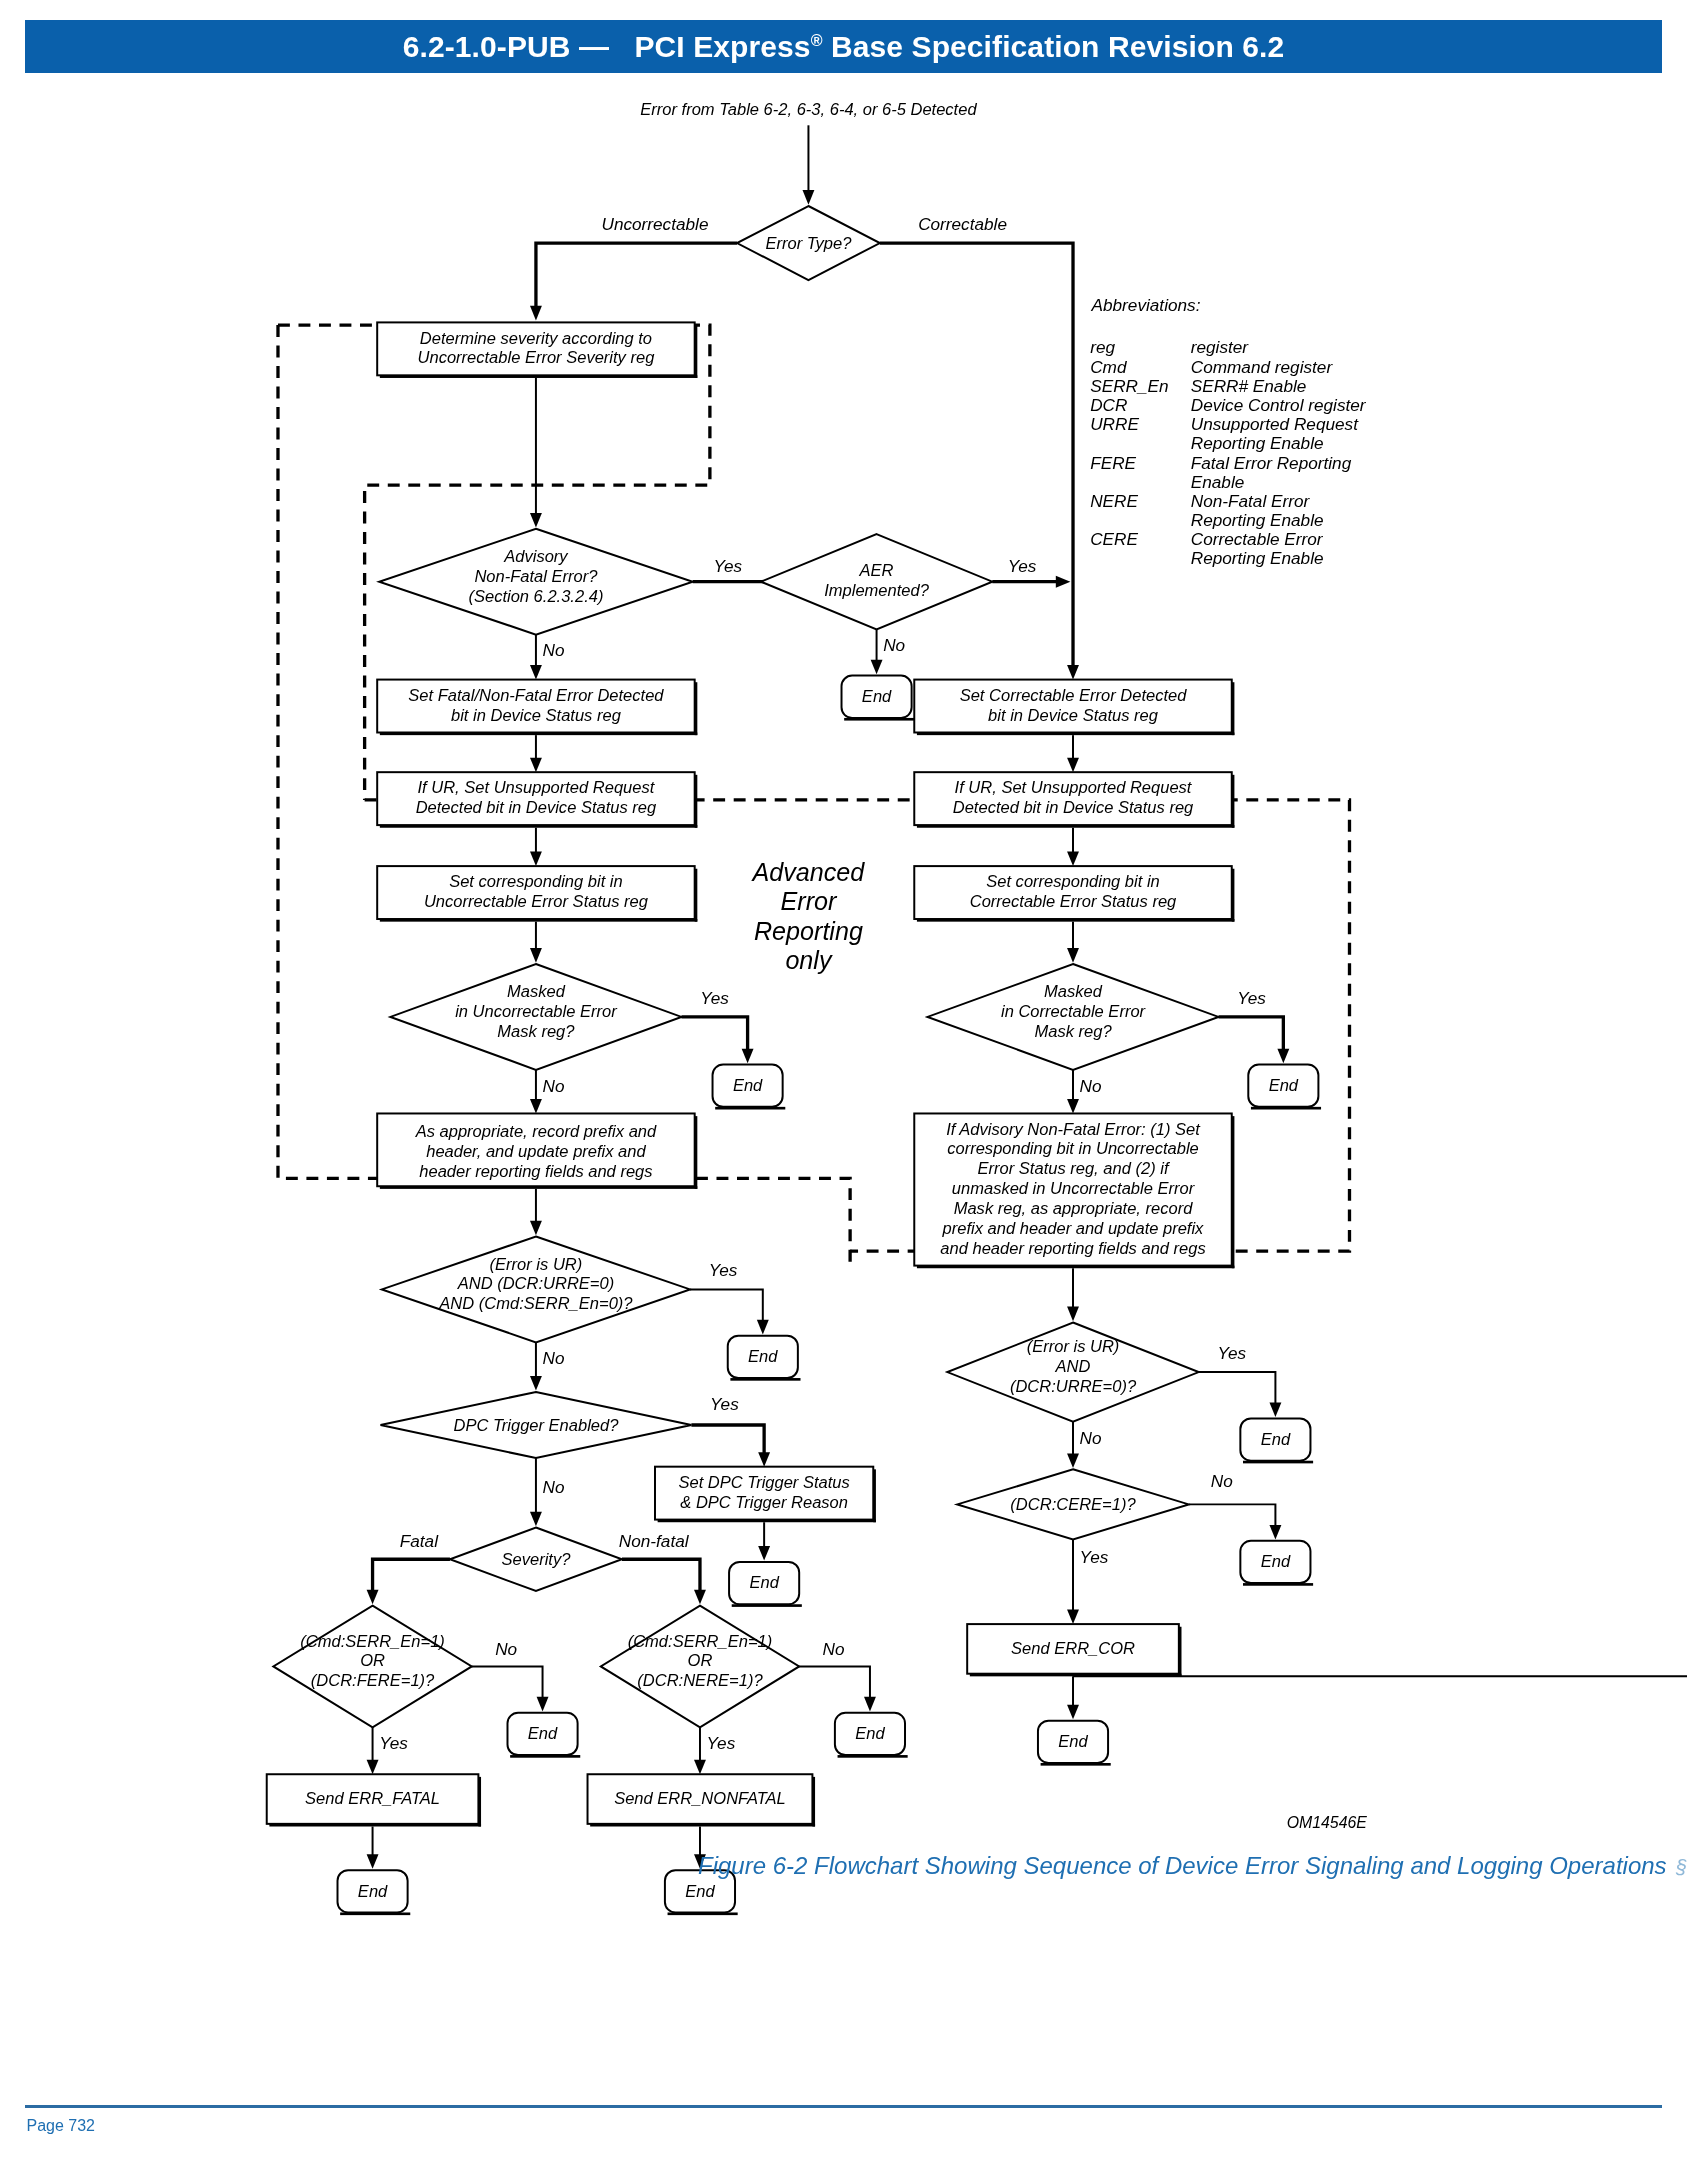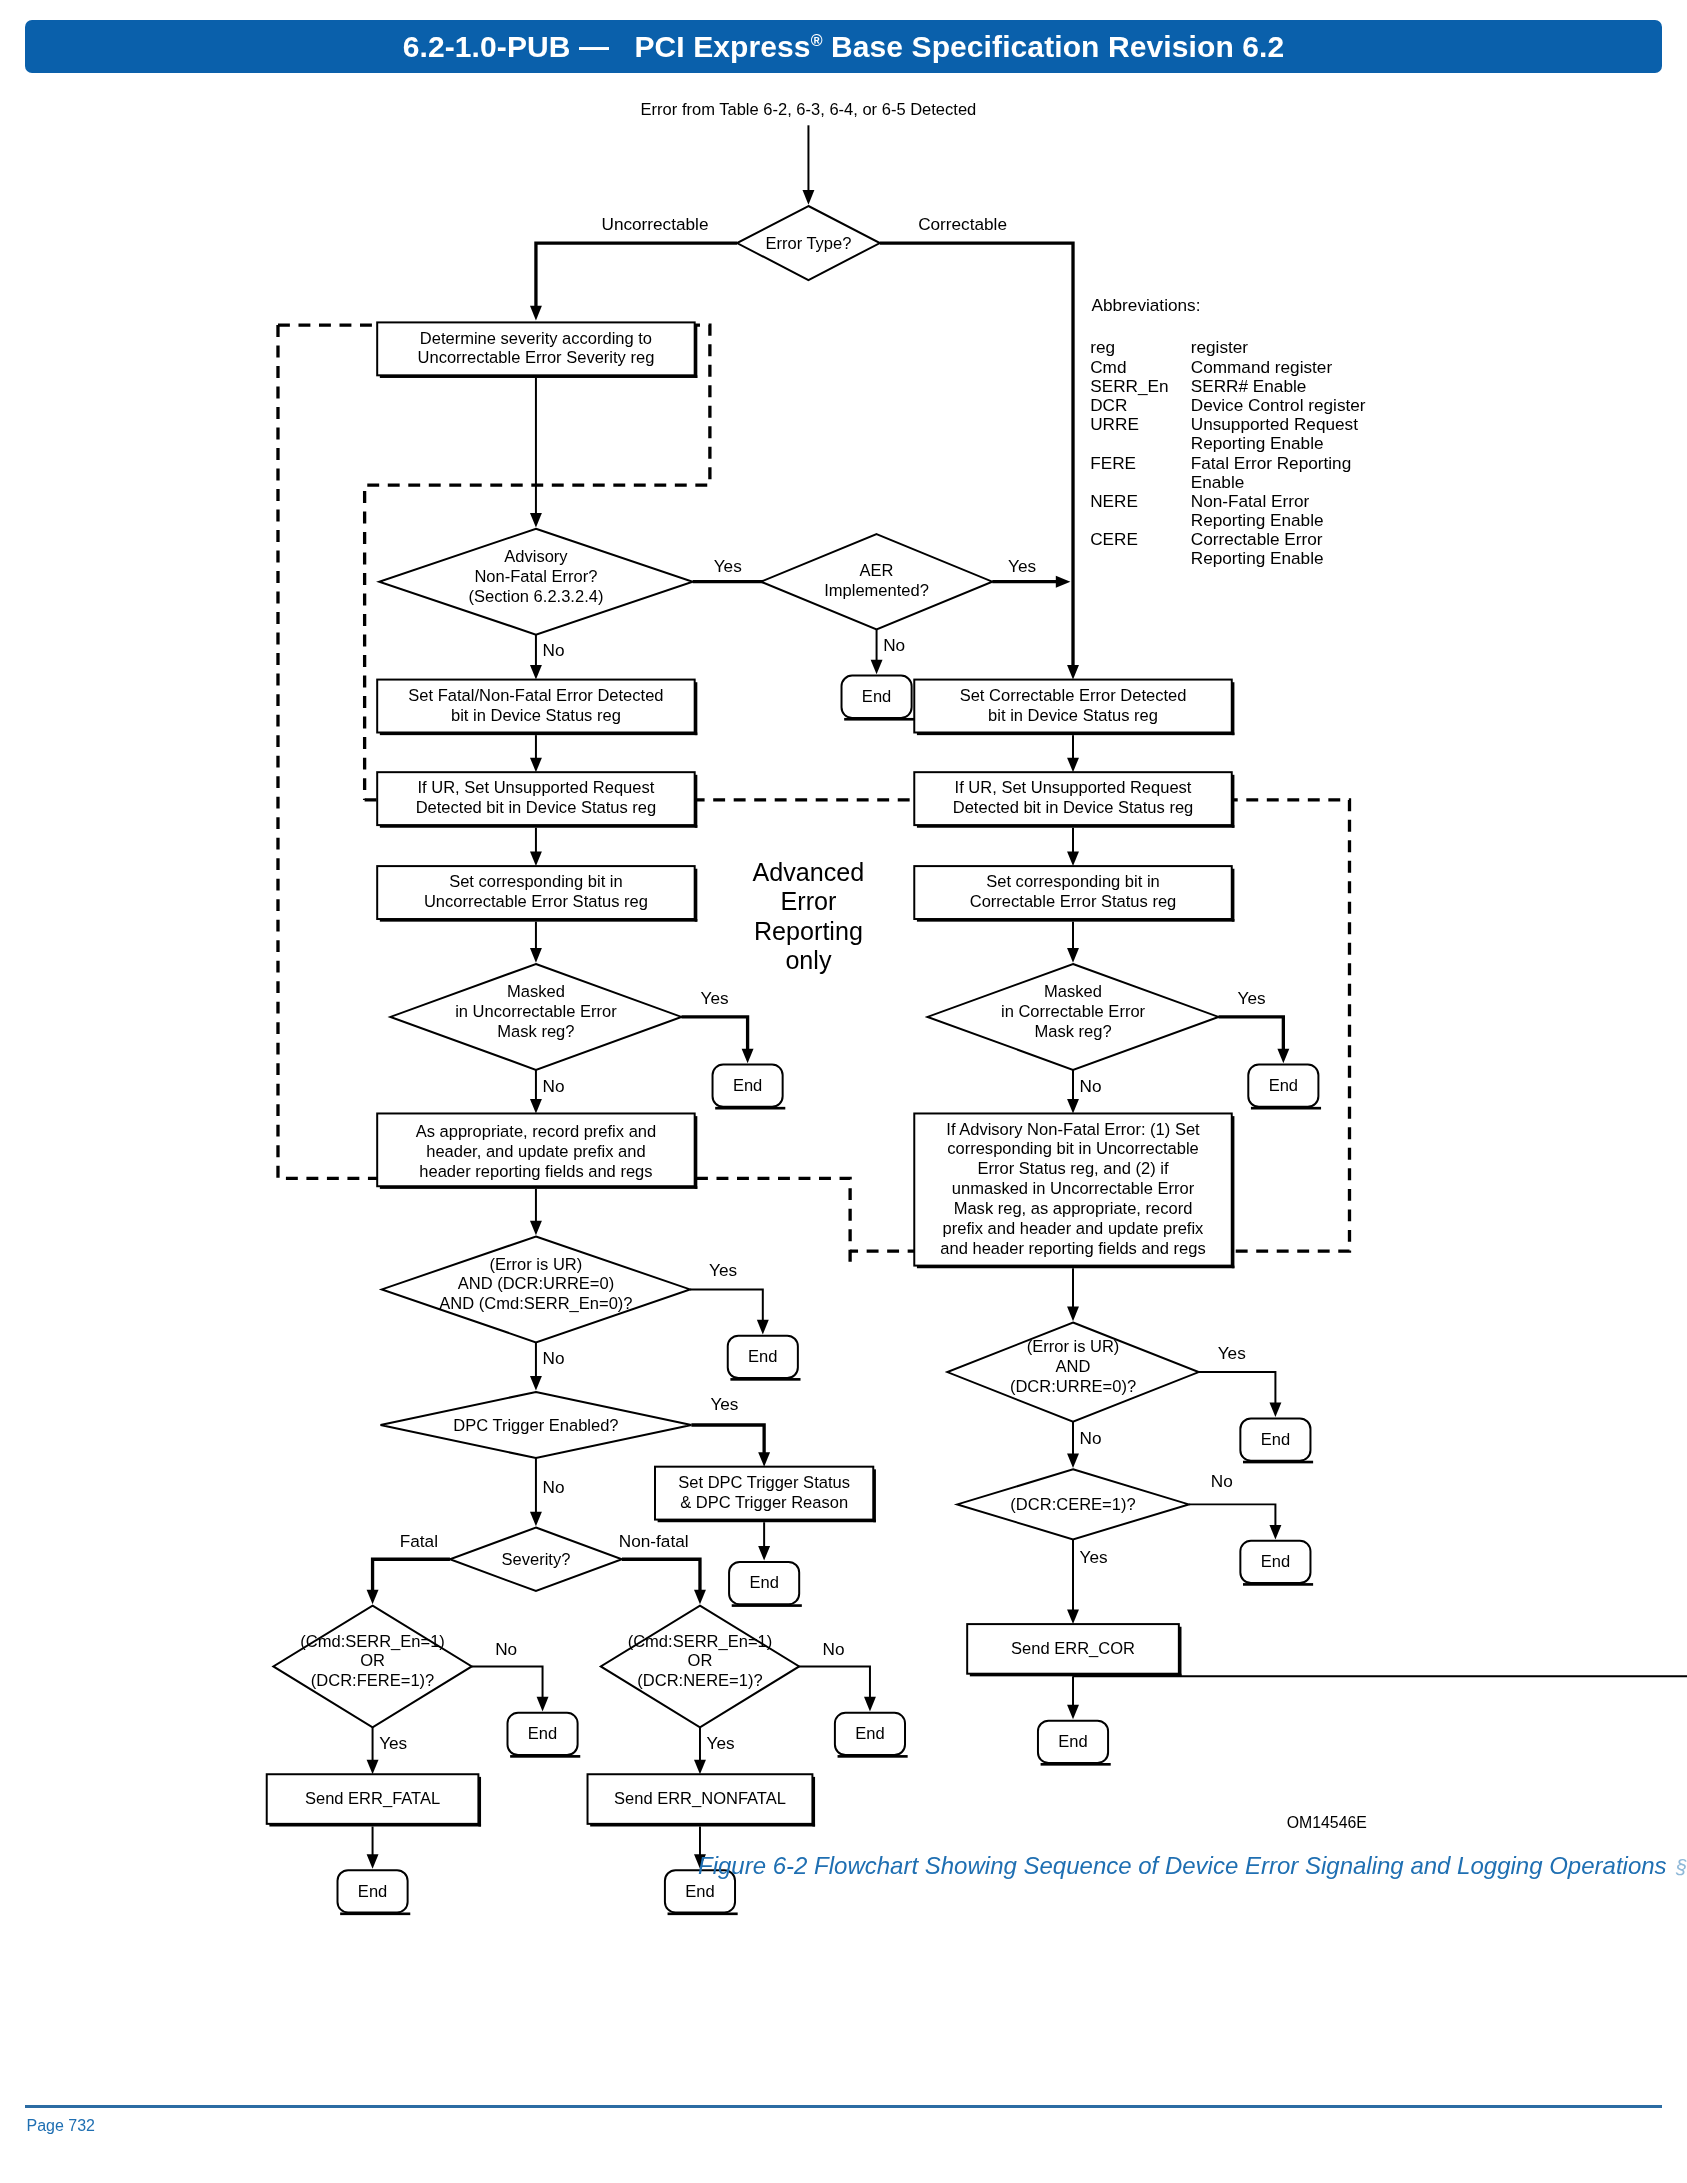--- a/index.html
+++ b/index.html
@@ -1,28 +1,28 @@
 <!DOCTYPE html>
 <html style="font-size:10.6px"><head>
 <meta charset="utf-8">
 <style>
   html,body{margin:0;padding:0;background:#ffffff;}
   body{width:1687px;height:2183px;position:relative;font-family:"Liberation Sans",sans-serif;}
 
   .header-bar{
     position:absolute;left:25px;top:20px;width:1637px;height:53px;
-    background:#0a60ab;display:flex;align-items:center;justify-content:center;border-radius:7px;
+    background:#0a60ab;display:flex;align-items:center;justify-content:center;
   }
   .header-title{
     color:#ffffff;font-size:30px;font-weight:600;letter-spacing:0.1px;
     font-family:"Liberation Sans",sans-serif;white-space:nowrap;
   }
   .header-title sup{font-size:16px;vertical-align:super;}
 
-  .figure-area{position:absolute;left:0;top:79px;width:1500px;height:1852px;}
+  .figure-area{position:absolute;left:0;top:79px;width:1500px;height:1852px;font-style:italic;}
 
   .caption{
     position:absolute;left:0;top:1852px;width:1687px;text-align:right;
     color:#1f6fb2;font-style:italic;font-size:24px;
     font-family:"Liberation Sans",sans-serif;
   }
   .caption .sect{color:#8fb8d8;font-size:20px;margin-left:9.3px;}
 
   .footer-rule{
     position:absolute;left:25px;top:2105px;width:1637px;height:2.6px;background:#2b6ca3;

